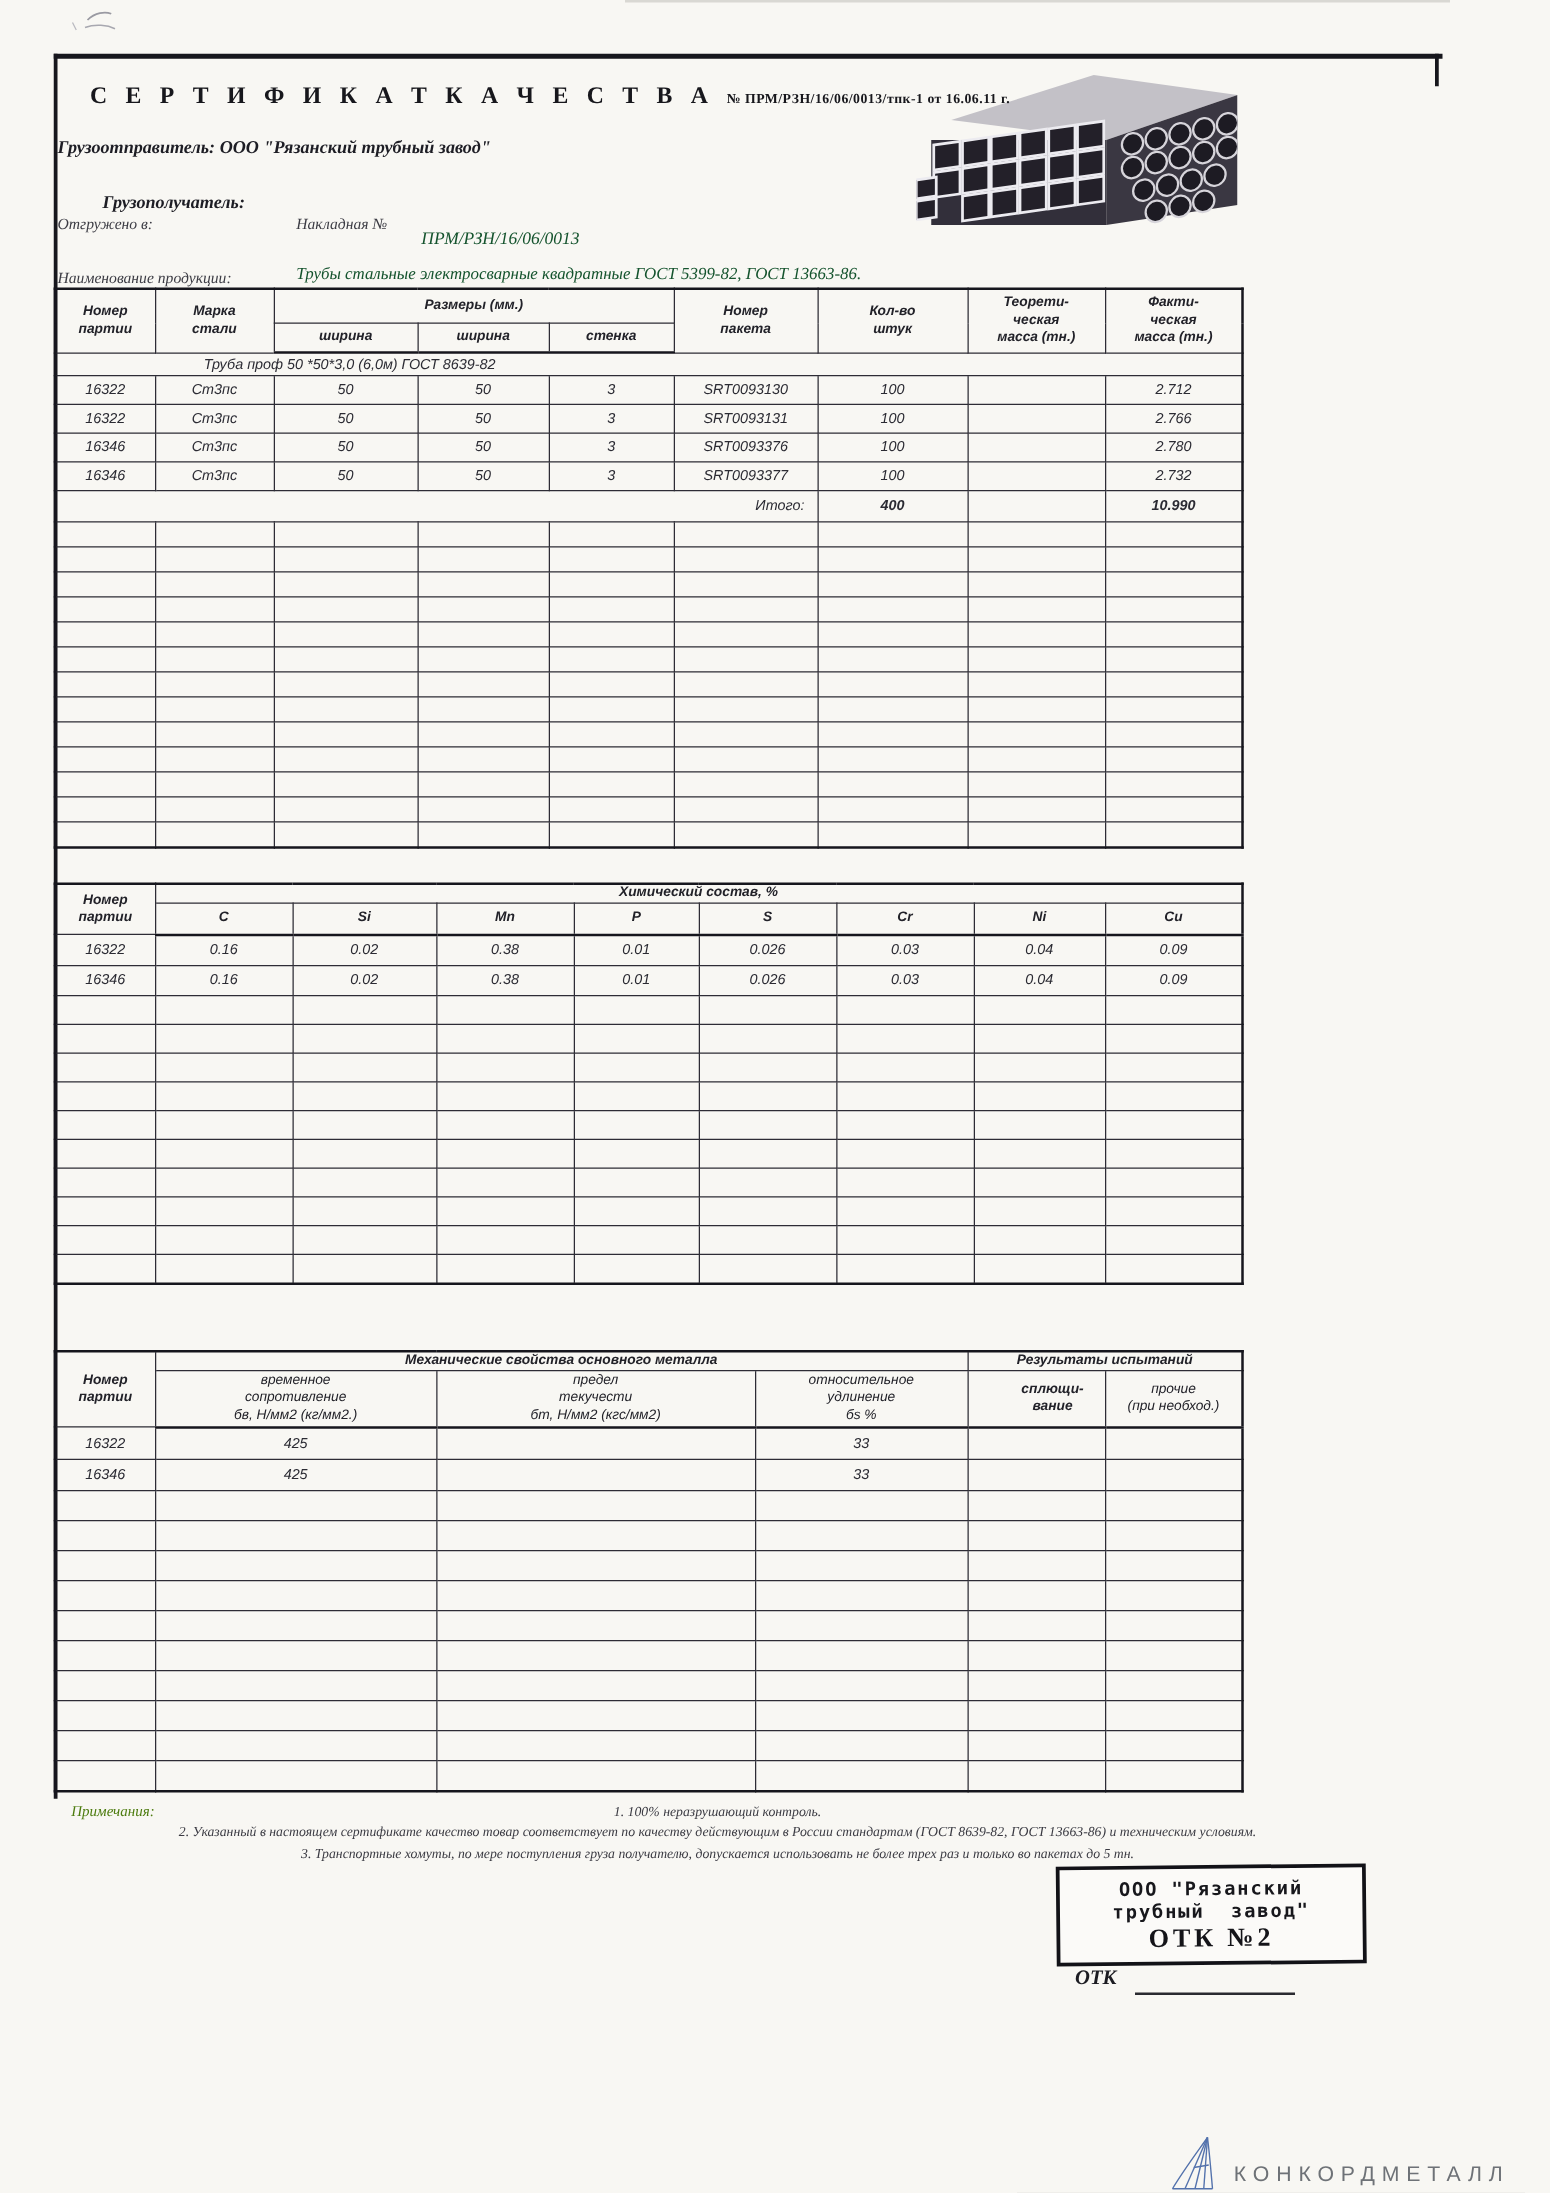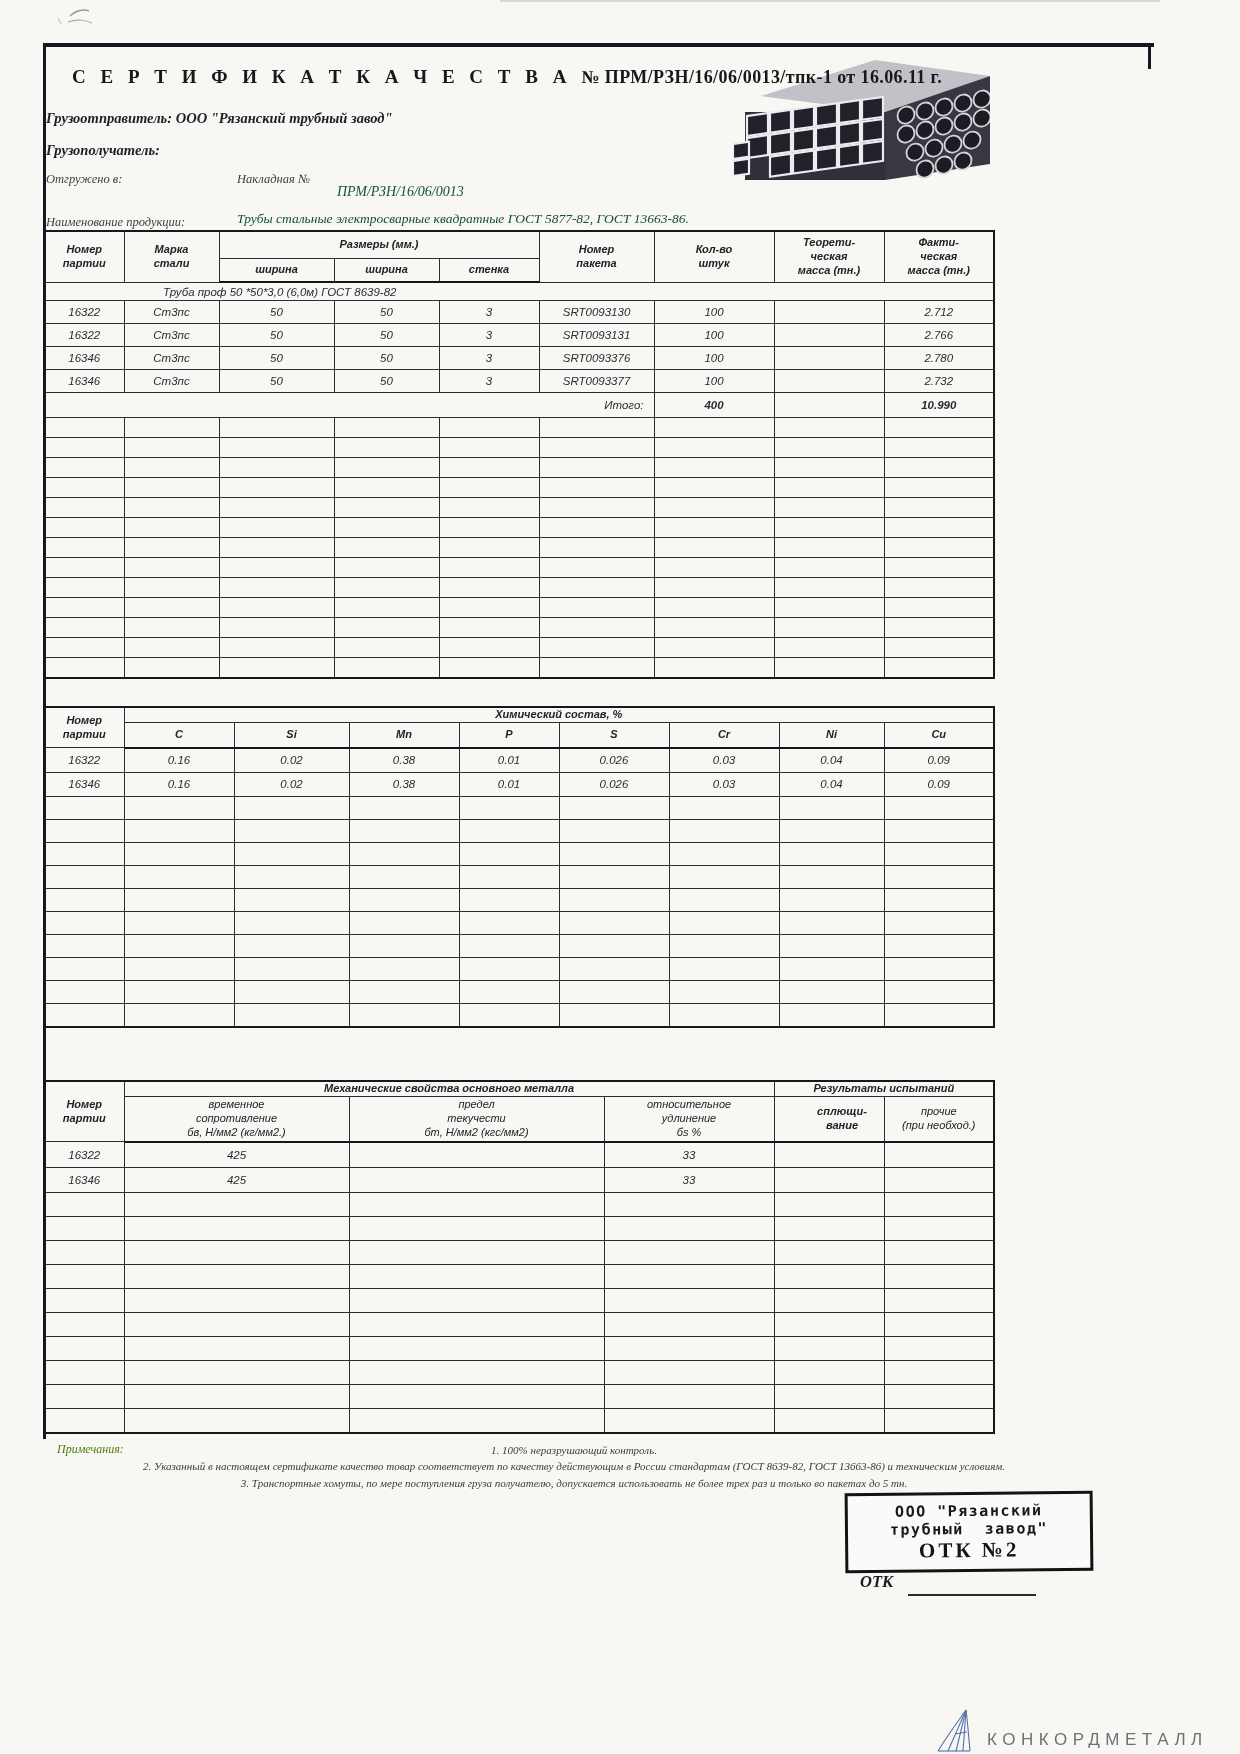--- a/index.html
+++ b/index.html
@@ -10,21 +10,21 @@
   
   .frame{left:43px;top:43px;width:1108px;height:1392px;
          border-top:4px solid #17171d;border-left:3px solid #17171d;}
   .frame-tick{left:1148px;top:43px;width:3px;height:26px;background:#17171d;}
   .top-artifact{left:500px;top:0;width:660px;height:2px;background:#d9d8d3;}
 
   
   .title{left:72px;top:66px;white-space:nowrap;font-family:"Liberation Serif",serif;
          font-weight:700;color:#17171c;}
   .title .t1{font-size:19px;letter-spacing:5px;}
-  .title .t2{font-size:18px;letter-spacing:.4px;margin-left:10px;}
+  .title .t2{font-size:11px;letter-spacing:.4px;margin-left:10px;}
   .lbl-big{font-family:"Liberation Serif",serif;font-style:italic;font-weight:700;
            font-size:14.5px;color:#1d1d24;white-space:nowrap;}
   .lbl-sm{font-family:"Liberation Serif",serif;font-style:italic;font-size:12.5px;
           color:#3c3c44;white-space:nowrap;}
   .val-bold{font-family:"Liberation Serif",serif;font-style:italic;font-weight:400;
             font-size:14px;color:#14532d;white-space:nowrap;margin-top:14px;}
 
   
   .doc-table{position:absolute;border-collapse:collapse;table-layout:fixed;width:950px;left:43px;}
   .doc-table th,.doc-table td{border:1.5px solid #2d2c35;overflow:hidden;vertical-align:middle;
@@ -130,26 +130,26 @@
   </svg>
 
   <div class="abs title">
     <span class="t1">С Е Р Т И Ф И К А Т   К А Ч Е С Т В А</span><span class="t2">№  ПРМ/РЗН/16/06/0013/тпк-1 от 16.06.11 г.</span>
   </div>
 
   <div class="abs lbl-big" style="left:46px;top:110px;">
     <span>Грузоотправитель:</span>
     <span>ООО "Рязанский трубный завод"</span>
   </div>
-  <div class="abs lbl-big" style="left:46px;top:142px;">Грузополучатель:</div>
+  <div class="abs lbl-big" style="left:46px;top:154px;padding-left:36px;">Грузополучатель:</div>
   <div class="abs lbl-sm" style="left:46px;top:172px;">Отгружено в:</div>
   <div class="abs lbl-sm" style="left:237px;top:172px;">Накладная №</div>
   <div class="abs val-bold" style="left:337px;top:170px;">ПРМ/РЗН/16/06/0013</div>
   <div class="abs lbl-sm" style="left:46px;top:199px;margin-top:16px;">Наименование продукции:</div>
-  <div class="abs val-bold" style="left:237px;top:197px;font-size:13.5px;">Трубы стальные электросварные квадратные ГОСТ 5877-82, ГОСТ 13663-86.</div>
+  <div class="abs val-bold" style="left:237px;top:197px;font-size:13.5px;">Трубы стальные электросварные квадратные ГОСТ 5399-82, ГОСТ 13663-86.</div>
 
   <table class="doc-table t-main" style="top:230px;">
     <colgroup>
       <col style="width:80px">
         <col style="width:95px">
         <col style="width:115px">
       <col style="width:105px">
         <col style="width:100px">
         <col style="width:115px">
       <col style="width:120px">

